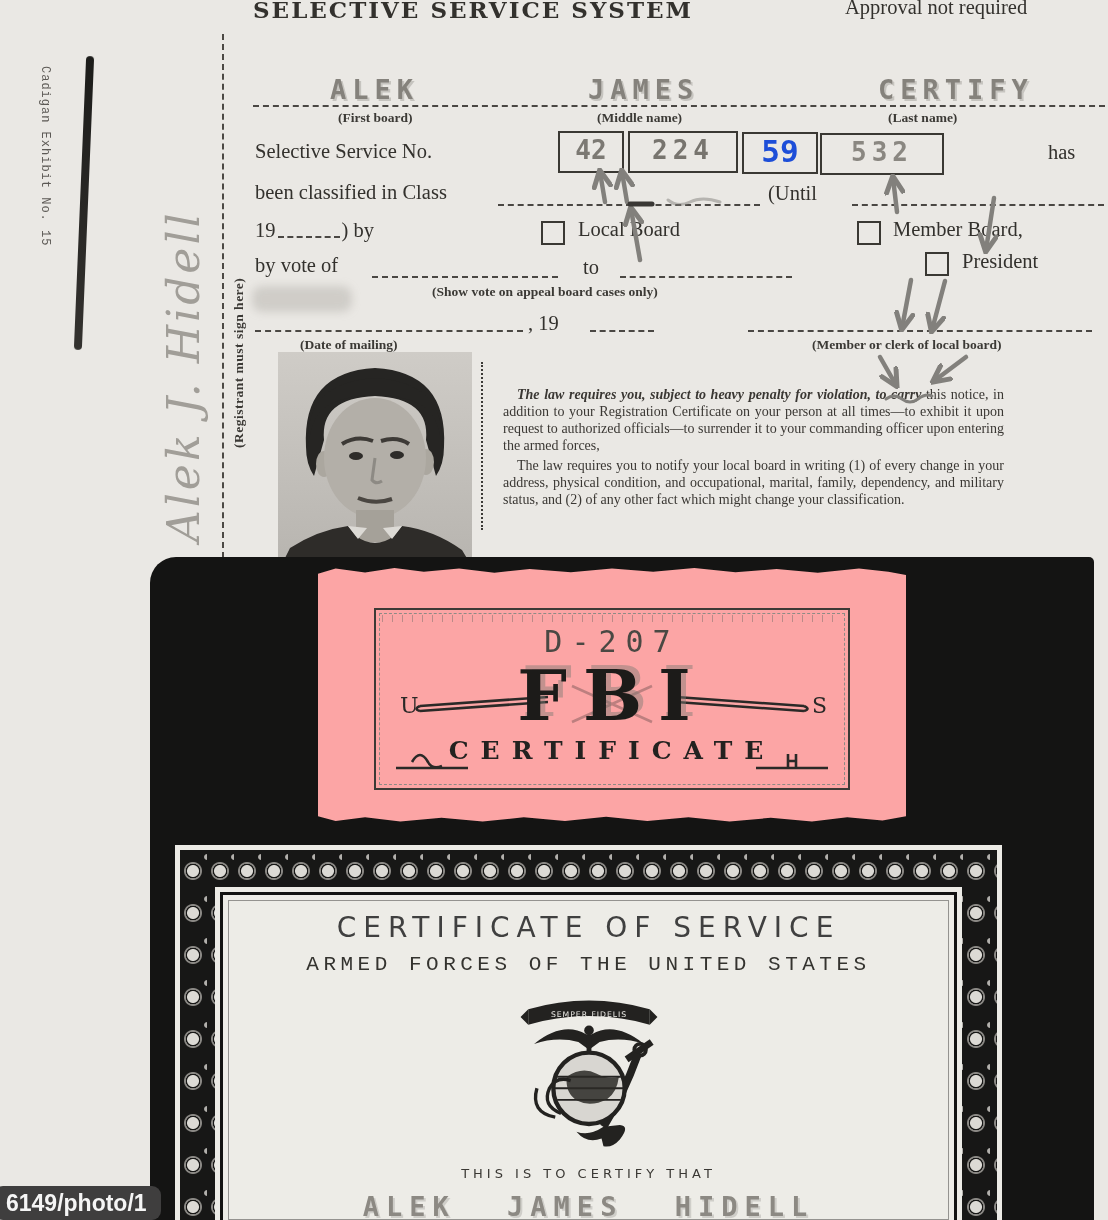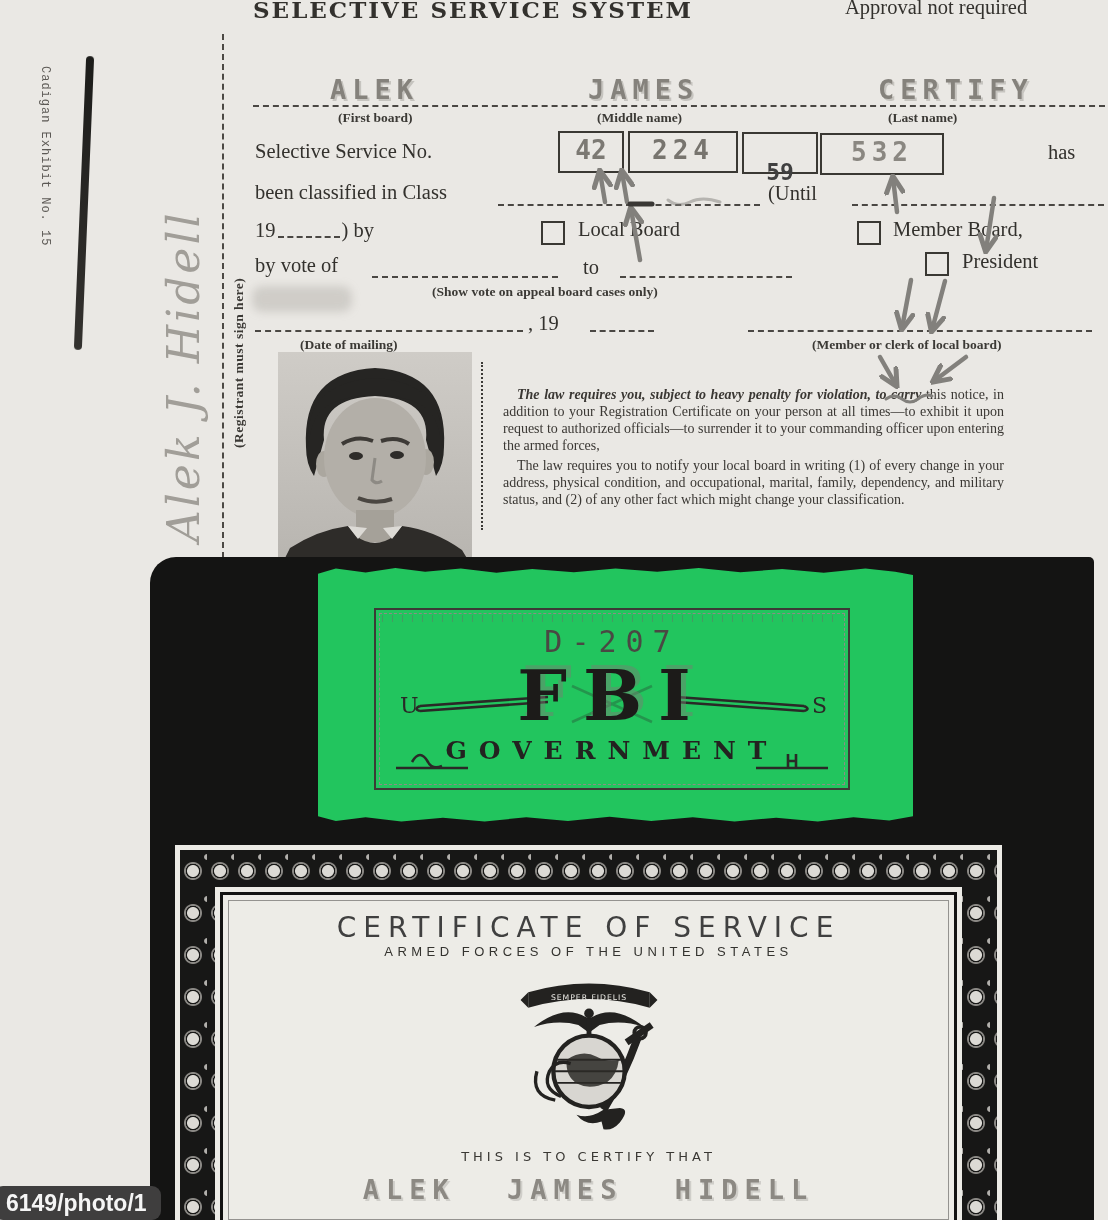--- a/index.html
+++ b/index.html
@@ -37,22 +37,22 @@
   .advice{margin-top:3px;text-align:center;font-weight:bold;font-size:15px;letter-spacing:1px;text-indent:0!important;}
   .smudge{left:252px;top:286px;width:100px;height:26px;background:rgba(140,137,131,.28);
           border-radius:10px;filter:blur(4px);}
   .photo{left:278px;top:352px;width:194px;height:208px;}
   .vdots{left:481px;top:362px;height:168px;border-left:2px dotted #3c3a36;}
   .annot{left:0;top:0;pointer-events:none;}
   
   .backdrop{left:150px;top:557px;width:944px;height:663px;background:#141413;
             border-radius:26px 5px 0 0;}
   
-  .fbi{left:318px;top:566px;width:588px;height:258px;background:#22c55e;
-       clip-path:polygon(0% 3%,3% 1%,8% 2.5%,13% .8%,18% 2.2%,24% 1%,30% 2.6%,36% 1.2%,43% 2.4%,50% 1%,57% 2.2%,64% .8%,71% 2.4%,78% 1.2%,85% 2.6%,92% 1%,97% 2.2%,100% 3.5%,100% 97%,96% 98.6%,90% 97.4%,84% 99%,77% 97.6%,70% 99%,63% 97.4%,56% 98.8%,49% 97.2%,42% 98.8%,35% 97.4%,28% 99%,21% 97.6%,14% 99%,8% 97.4%,3% 98.8%,0% 97%);padding-left:7px;}
+  .fbi{left:318px;top:566px;width:588px;height:258px;background:#fca5a5;
+       clip-path:polygon(0% 3%,3% 1%,8% 2.5%,13% .8%,18% 2.2%,24% 1%,30% 2.6%,36% 1.2%,43% 2.4%,50% 1%,57% 2.2%,64% .8%,71% 2.4%,78% 1.2%,85% 2.6%,92% 1%,97% 2.2%,100% 3.5%,100% 97%,96% 98.6%,90% 97.4%,84% 99%,77% 97.6%,70% 99%,63% 97.4%,56% 98.8%,49% 97.2%,42% 98.8%,35% 97.4%,28% 99%,21% 97.6%,14% 99%,8% 97.4%,3% 98.8%,0% 97%);}
   .fbi-box{position:absolute;left:56px;top:42px;width:472px;height:178px;border:2px solid #3c3a36;}
   .fbi-box::before{content:"";position:absolute;inset:3px;border:1px dashed #8e8b86;}
   .fbi-box::after{content:"";position:absolute;left:6px;right:6px;top:5px;height:7px;opacity:.45;
      background:repeating-linear-gradient(90deg,#6b6965 0 1px,transparent 1px 10px);}
   .fbi-code{position:absolute;left:0;right:0;top:14px;text-align:center;
             font-family:"DejaVu Sans Mono",monospace;font-size:30px;letter-spacing:9px;color:#4a4843;}
   .fbi-org{position:absolute;left:0;right:0;top:44px;text-align:center;
            font-family:"DejaVu Serif",serif;font-weight:bold;font-size:70px;letter-spacing:16px;
            color:#1c1b19;text-shadow:5px -4px 0 rgba(124,121,116,.45);}
   .fbi-lab{position:absolute;left:0;right:0;top:126px;text-align:center;
@@ -62,21 +62,21 @@
   .cert-frame{width:100%;height:100%;box-sizing:border-box;padding:42px 40px;background-color:#171716;
      background-image:
        radial-gradient(circle at 13px 21px,#dcdad5 0 5.5px,transparent 6.5px),
        radial-gradient(circle at 13px 21px,transparent 7px,#8a8884 7.5px,#8a8884 8.5px,transparent 9.5px),
        radial-gradient(circle at 27px 7px,#b2b0ac 0 2.4px,transparent 3.4px);
      background-size:27px 42px;}
   .cert-inner{width:100%;height:100%;box-sizing:border-box;background:#edece7;position:relative;
      border:3px solid #121211;box-shadow:0 0 0 5px #ecebe6;text-align:center;padding-top:16px;}
   .cert-inner::before{content:"";position:absolute;inset:5px;border:1px solid rgba(40,39,37,.45);pointer-events:none;}
   .cert-title{font-family:"DejaVu Sans",sans-serif;font-size:28px;letter-spacing:7px;color:#404040;}
-  .cert-sub{font-family:Liberation Sans, sans-serif;font-size:13px;letter-spacing:4.5px;color:#34332f;}
+  .cert-sub{font-family:Liberation Mono, monospace;font-size:21px;letter-spacing:4.5px;color:#34332f;margin-top:9px;}
   .cert-certify{font-family:"DejaVu Sans",sans-serif;font-size:13px;letter-spacing:4px;color:#3a3834;margin-top:12px;}
   .cert-name{font-family:"DejaVu Sans Mono",monospace;font-weight:bold;font-size:27px;letter-spacing:7px;
              word-spacing:28px;color:#8c8983;filter:blur(.45px);margin-top:10px;
              text-shadow:2px 2px 0 rgba(140,137,131,.3);}
   .emblem{margin-top:12px;}
   
   .tooltip{left:-6px;top:1186px;height:34px;background:#3f3e3e;border-radius:9px;
            color:#f5f5f5;font-family:"Liberation Sans",sans-serif;font-size:23px;font-weight:bold;
            line-height:34px;padding:0 14px 0 12px;}
 </style>
@@ -103,21 +103,21 @@
   <div class="abs flabel" style="left:888px;top:110px;">(Last name)</div>
 
   <div class="abs ftext" style="left:255px;top:140px;">Selective Service No.</div>
   <div class="ssbox" style="left:558px;top:131px;width:62px;height:38px;">
     <div class="ssdigits" style="font-size:26px;color:#7c7973;">42</div>
   </div>
   <div class="ssbox" style="left:628px;top:131px;width:106px;height:38px;">
     <div class="ssdigits" style="font-size:26px;color:#77746e;letter-spacing:5px;">224</div>
   </div>
   <div class="ssbox" style="left:742px;top:132px;width:72px;height:38px;">
-    <div class="ssdigits" style="font-size:23px;color:#404040;top:-1px;margin-top:26px;">59</div>
+    <div class="ssdigits" style="font-size:31px;color:#1d4ed8;top:-1px;">59</div>
   </div>
   <div class="ssbox" style="left:820px;top:133px;width:120px;height:38px;">
     <div class="ssdigits" style="font-size:26px;color:#8a8781;letter-spacing:5px;">532</div>
   </div>
   <div class="abs ftext" style="left:1048px;top:141px;">has</div>
 
   <div class="abs ftext" style="left:255px;top:181px;">been classified in Class</div>
   <div class="abs dl" style="left:498px;top:204px;width:262px;"></div>
   <div class="abs ftext" style="left:768px;top:182px;">(Until</div>
   <div class="abs dl" style="left:852px;top:204px;width:252px;"></div>
@@ -216,21 +216,21 @@
           <path d="M300,87 L428,96"></path>
           <path d="M300,92 L428,101 M428,96 q7,3 0,5"></path>
           <path d="M196,76 L276,112 M276,76 L196,112" opacity=".3"></path>
           <path d="M36,152 q8,-14 16,0 q4,8 14,4 M20,158 L92,158"></path>
           <path d="M380,158 L452,158 M412,144 v14 M420,144 v14 M412,151 h8"></path>
         </g>
         <text x="24" y="103" font-family="DejaVu Serif,serif" font-size="22" fill="#2a2927">U</text>
         <text x="436" y="103" font-family="DejaVu Serif,serif" font-size="22" fill="#2a2927">S</text>
       </svg>
       <div class="fbi-org">FBI</div>
-      <div class="fbi-lab">GOVERNMENT</div>
+      <div class="fbi-lab">CERTIFICATE</div>
     </div>
   </div>
 
   <div class="abs cert">
     <div class="cert-frame">
       <div class="cert-inner">
         <div class="cert-title">CERTIFICATE OF SERVICE</div>
         <div class="cert-sub">ARMED FORCES OF THE UNITED STATES</div>
         <svg class="emblem" width="170" height="162" viewBox="0 0 170 168">
           <path d="M22,22 Q85,4 148,22 L148,38 Q85,20 22,38 Z" fill="#232220"></path>

